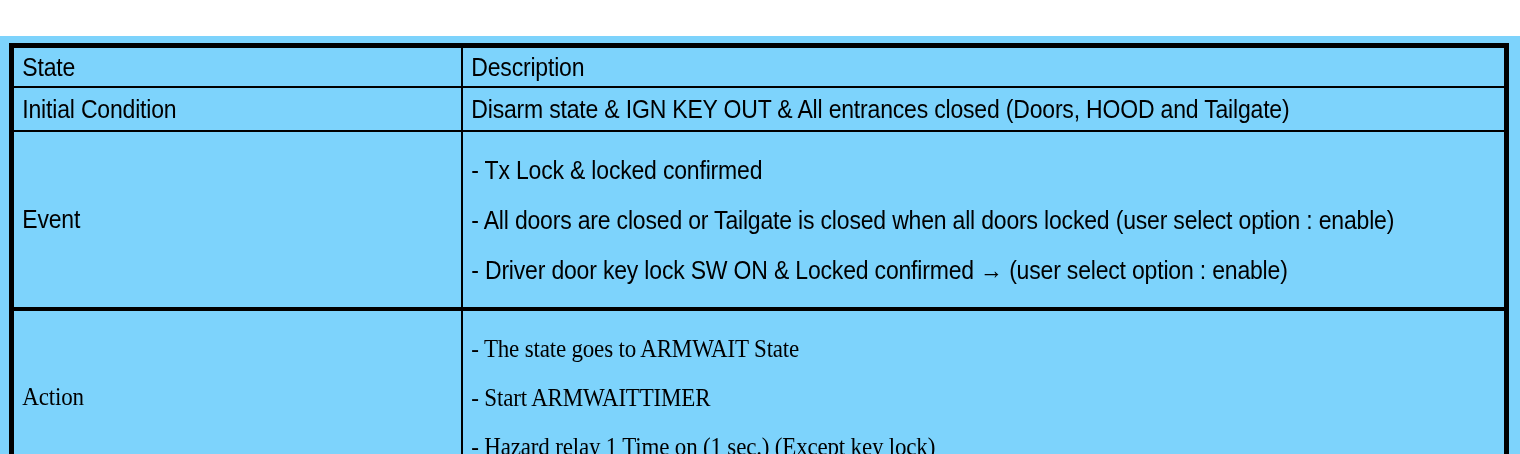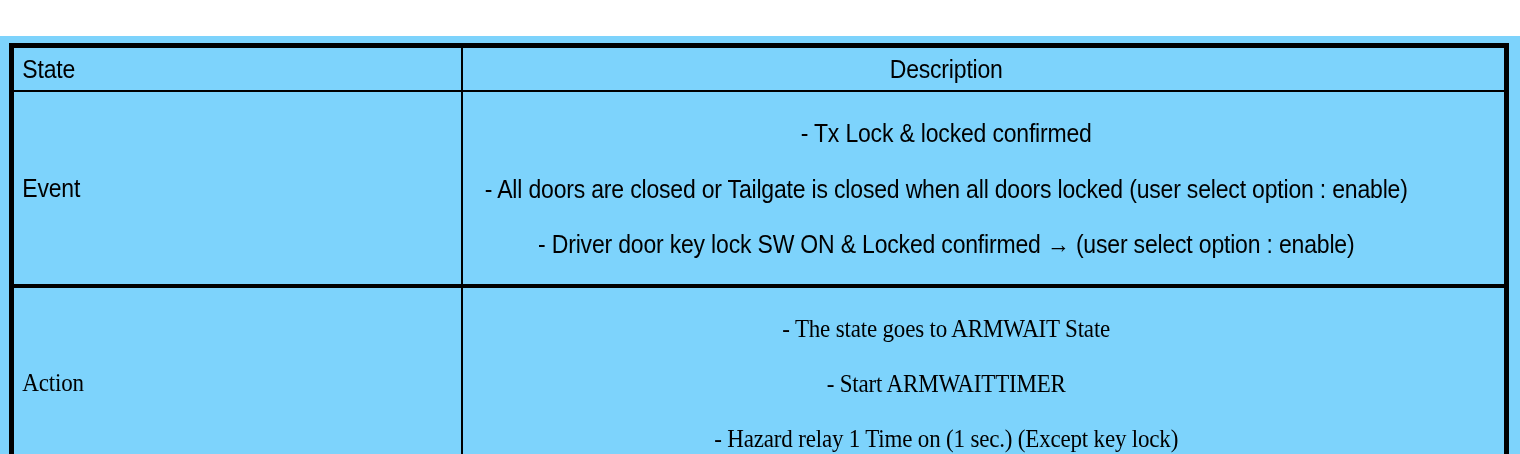--- a/index.html
+++ b/index.html
@@ -42,21 +42,21 @@
   .spec-table tr { }
 
   .spec-table td {
     border-top: 2px solid #000;
     border-right: 2px solid #000;
     padding: 0;
     vertical-align: middle;
     box-sizing: border-box;
   }
   .spec-table tr:first-child td { border-top: 0; }
-  .spec-table td:last-child { border-right: 0; text-align: center; }
+  .spec-table td:last-child { border-right: 0; }
 
   
   .col-state { width: 450px; }
   .col-desc  { width: 1045px; }
 
   
   tr.row-action > td {
     border-top: 4px solid #000;
   }
 
@@ -109,20 +109,28 @@
 
       <tr class="row-header">
         <td class="state-cell">
           <div class="cell-text">State</div>
         </td>
         <td class="desc-cell">
           <div class="cell-text">Description</div>
         </td>
       </tr>
 
+      <tr class="row-initial">
+        <td class="state-cell">
+          <div class="cell-text state-label">Initial Condition</div>
+        </td>
+        <td class="desc-cell">
+          <div class="cell-text">Disarm state &amp; IGN KEY OUT &amp; All entrances closed (Doors, HOOD and Tailgate)</div>
+        </td>
+      </tr>
 
       <tr class="row-event">
         <td class="state-cell">
           <div class="cell-text state-label">Event</div>
         </td>
         <td class="desc-cell">
           <div class="line-list">
             <div class="cell-text">- Tx Lock &amp; locked confirmed</div>
             <div class="cell-text">- All doors are closed or Tailgate is closed when all doors locked (user select option : enable)</div>
             <div class="cell-text">- Driver door key lock SW ON &amp; Locked confirmed → (user select option : enable)</div>

